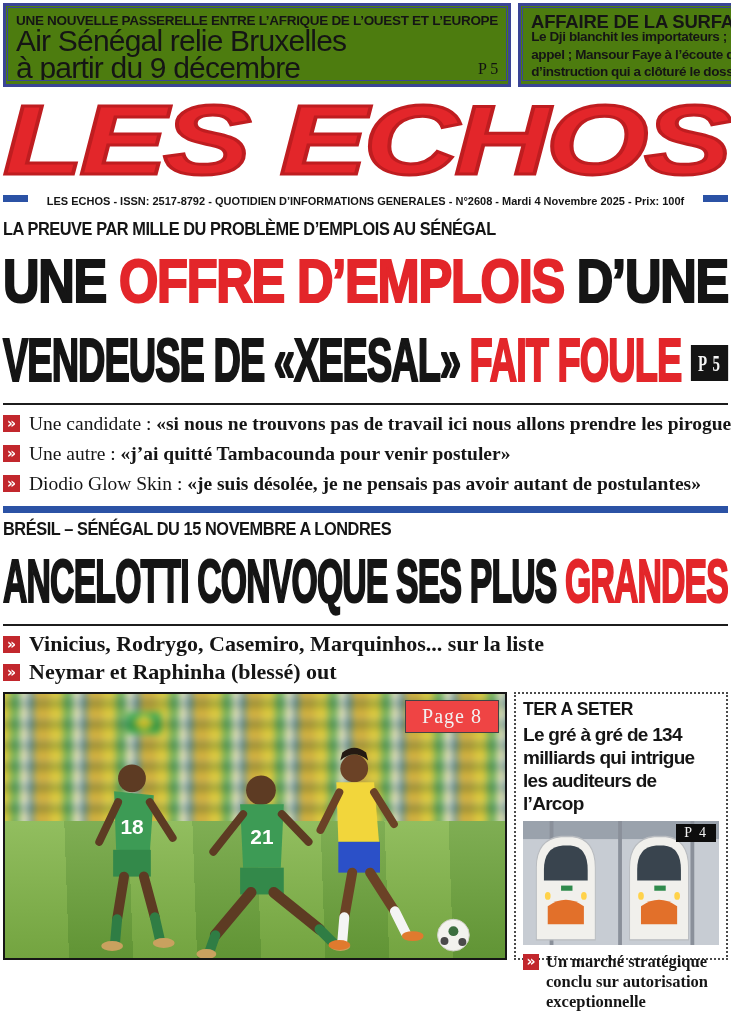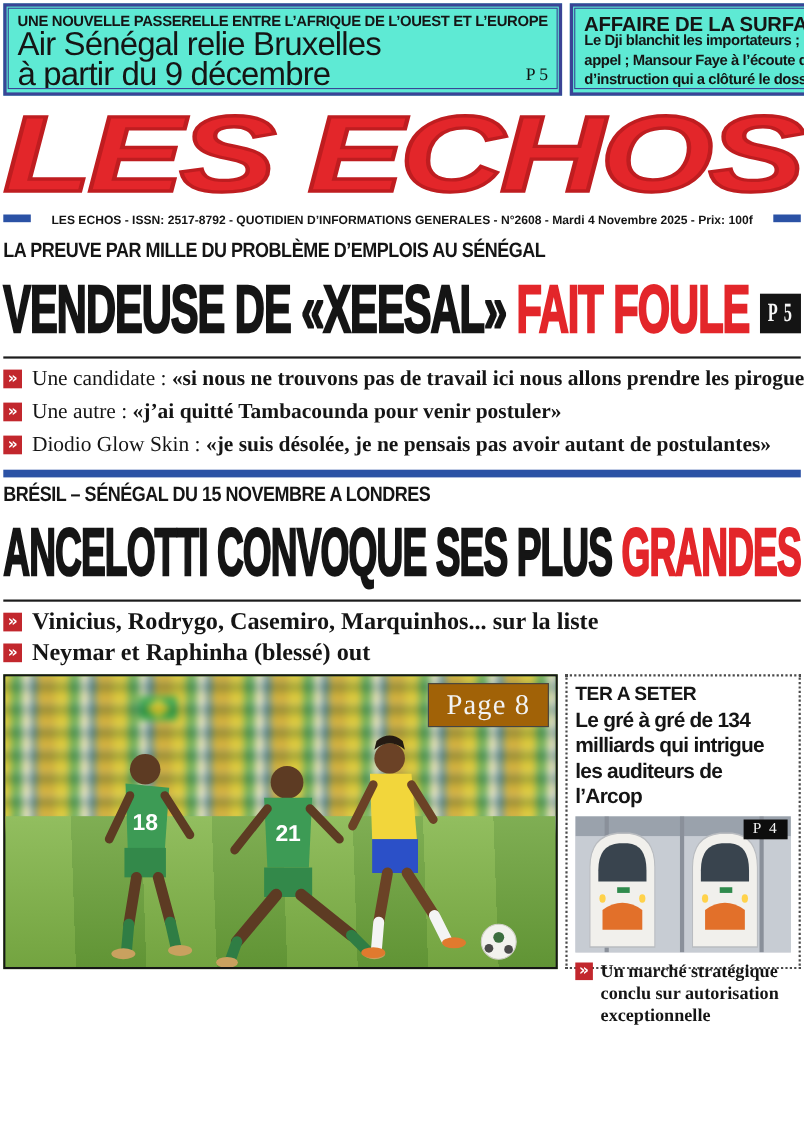--- a/index.html
+++ b/index.html
@@ -8,21 +8,21 @@
   }
   *{box-sizing:border-box; margin:0; padding:0;}
   html,body{background:#e8e8e8;}
   .page{
     position:relative; width:731px; height:1024px; margin:0 auto; background:#fff;
     font-family:"Liberation Sans",sans-serif; color:var(--ink); overflow:hidden;
     padding:3px 3px 0;
   }
   
   .topstrip{display:flex; gap:7px;}
-  .topbox{flex:1; border:3px solid var(--navy); height:84px; background:#5eead4;}
+  .topbox{flex:1; border:3px solid var(--navy); height:84px; background:#4d7c0f;}
   .topbox-inner{border:1px solid var(--navy); margin:1px; height:74px; padding:3px 8px 2px; position:relative; overflow:hidden;}
   .tb-kicker{display:block; height:16px;}
   .fitline{display:inline-block; white-space:nowrap; transform-origin:left center;}
   .tb-kicker .fitline{font-size:13.5px; font-weight:700; letter-spacing:-0.3px;}
   .tb-title{font-size:30px; font-weight:400; line-height:27px; letter-spacing:-0.8px;}
   .tb-body{font-size:13.5px; font-weight:700; line-height:17.5px; letter-spacing:-0.4px; margin-top:1px; padding-right:30px;}
   .tb-kicker2 .fitline{font-size:18.5px; font-weight:700; letter-spacing:-0.2px;}
   .pageref{position:absolute; right:8px; bottom:2px; font-family:"Liberation Serif",serif; font-size:16px; color:#111;}
   
   .masthead{position:relative; height:106px; margin-top:2px; overflow:visible;}
@@ -73,22 +73,22 @@
   }
   .flagbr{position:absolute; left:130px; top:26px; width:34px; height:22px; background:#1f9d4e;}
   .flagbr::after{content:""; position:absolute; inset:3px 5px; background:#f3d42c; clip-path:polygon(50% 0,100% 50%,50% 100%,0 50%);}
   .field{
     position:absolute; left:0; right:0; bottom:0; height:52%;
     background:repeating-linear-gradient(88deg, #83b549 0 64px, #6ea33c 64px 128px);
   }
   .field::before{content:""; position:absolute; inset:0; background:linear-gradient(rgba(255,255,255,.12), rgba(0,40,0,.12));}
   .photo svg.players{position:absolute; inset:0; width:100%; height:100%;}
   .pagebadge{
-    position:absolute; top:6px; right:6px; background:#a16207; color:#f2f2f2;
-    font-family:"Liberation Serif",serif; font-size:26px; padding:4px 16px; letter-spacing:1px; border:1px solid #444;
+    position:absolute; top:6px; right:6px; background:#ef4444; color:#f2f2f2;
+    font-family:"Liberation Serif",serif; font-size:20px; padding:4px 16px; letter-spacing:1px; border:1px solid #444;
   }
   
   .sidebar{flex:1; border:2px dotted #4a4a4a; padding:5px 7px 4px; position:relative; background:#fff;}
   .sb-kicker{font-size:17.5px; font-weight:700; letter-spacing:-0.4px; line-height:21px;}
   .sb-headline{font-size:19px; font-weight:700; letter-spacing:-0.7px; line-height:23px; margin-top:3px;}
   .trainphoto{position:relative; height:124px; margin:6px 0 2px; background:#c7ccd3; overflow:hidden;}
   .trainbadge{position:absolute; top:3px; right:3px; background:#0d0d0d; color:#f2f2f2; font-family:"Liberation Serif",serif; font-size:14px; padding:1px 8px; letter-spacing:2px;}
   .sb-bullet{display:flex; gap:7px; font-family:"Liberation Serif",serif; line-height:20px; margin-top:7px;}
   .sb-bullet .bicon{margin-top:2px; width:16px; height:16px; line-height:15px;}
   .sb-b1{font-size:16.5px; font-weight:700;}
@@ -120,20 +120,23 @@
     <span class="fitline" style="transform: scaleX(1.34427);">LES ECHOS</span>
   </div>
   <div class="infoline">
     <span class="infobar"></span>
     <span class="infotext">LES ECHOS - ISSN: 2517-8792 - QUOTIDIEN D’INFORMATIONS GENERALES - N°2608 - Mardi 4 Novembre 2025 - Prix: 100f</span>
     <span class="infobar"></span>
   </div>
 
   <div class="kicker">
     <span class="fitline" style="transform: scaleX(0.86);">LA PREUVE PAR MILLE DU PROBLÈME D’EMPLOIS AU SÉNÉGAL</span>
+  </div>
+  <div class="hline">
+    <span class="fitline" style="transform: scaleX(0.829342);"><span class="seg hl-black">UNE </span><span class="seg hl-red">OFFRE D’EMPLOIS</span><span class="seg hl-black"> D’UNE</span></span>
   </div>
   <div class="hline">
     <span class="fitline" style="transform: scaleX(0.620844);"><span class="seg hl-black">VENDEUSE DE «XEESAL» </span><span class="seg hl-red">FAIT FOULE</span><span class="pbadge">P 5</span></span>
   </div>
   <div class="bullets">
     <div class="bullet">
       <span class="bicon">»</span>
       <span><span class="blabel">Une candidate : </span><span class="bquote">«si nous ne trouvons pas de travail ici nous allons prendre les pirogues»</span></span>
     </div>
     <div class="bullet">

